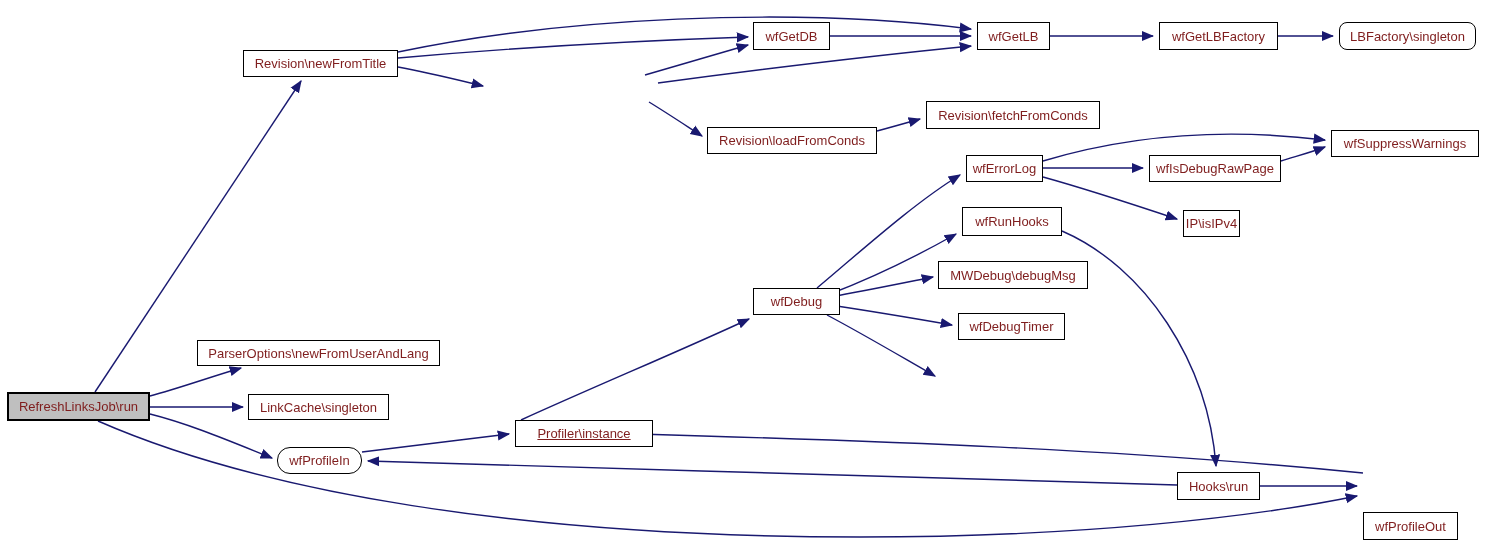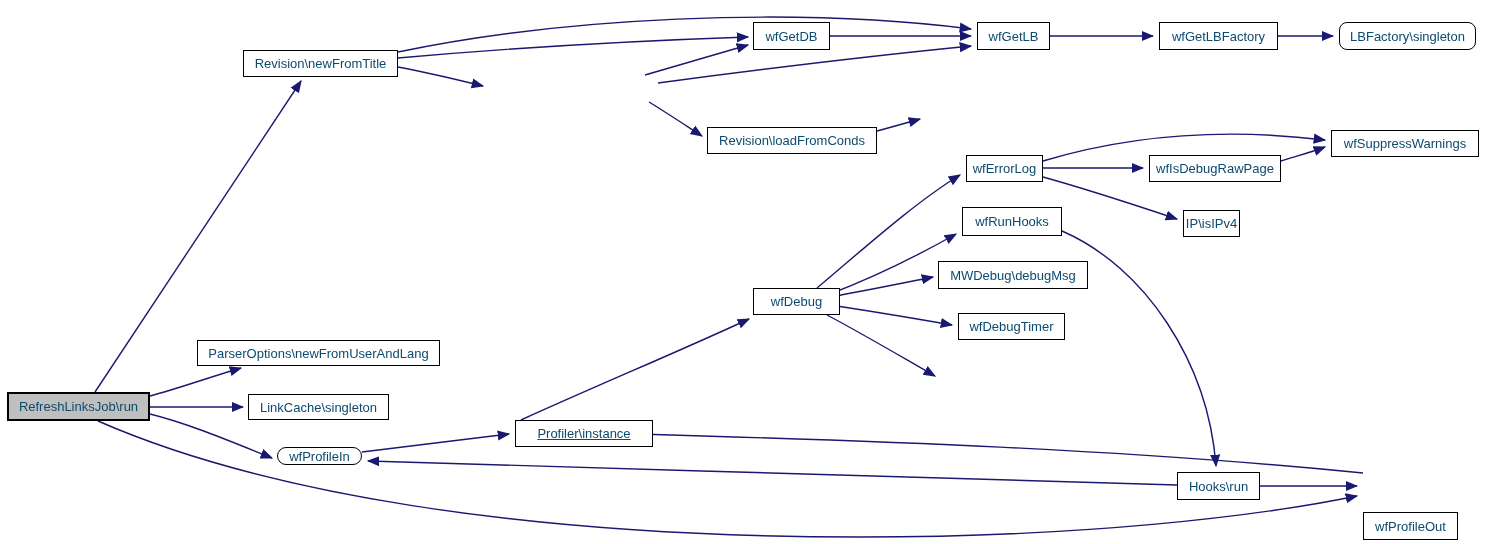--- a/index.html
+++ b/index.html
@@ -1,20 +1,20 @@
 <!DOCTYPE html>
 <html><head>
 <meta charset="utf-8">
 <style>
   html,body{margin:0;padding:0;background:#ffffff;}
   #canvas{position:relative;width:1488px;height:544px;background:#ffffff;overflow:hidden;
           font-family:"Liberation Sans","DejaVu Sans",sans-serif;}
   #edges{position:absolute;left:0;top:0;width:1488px;height:544px;}
   .node{position:absolute;box-sizing:border-box;border:1px solid #000000;background:#ffffff;
-        color:#0c4a6e;display:flex;align-items:center;justify-content:center;
+        color:#7f1d1d;display:flex;align-items:center;justify-content:center;
         font-size:13px;line-height:1;white-space:nowrap;z-index:2;cursor:pointer;}
   .node.root{background:#bfbfbf;border-width:2px;}
   .edge{fill:none;stroke:#191970;stroke-width:1.4px;}
 </style>
 </head>
 <body>
 
 <div id="canvas">
 
   <svg id="edges" width="1488" height="544" viewBox="0 0 1488 544" xmlns="http://www.w3.org/2000/svg">
@@ -52,27 +52,28 @@
     <path class="edge" d="M 521,420 C 598,385 680,351 749,319" marker-end="url(#arrow)"></path>
     <path class="edge" d="M 1363,473 C 1120,449 880,441 638,434" marker-end="url(#arrow)"></path>
     <path class="edge" d="M 1177,485 C 900,477 640,469 368,461" marker-end="url(#arrow)"></path>
     <path class="edge" d="M 1260,486 L 1357,486" marker-end="url(#arrow)"></path>
   </svg>
 
   <div class="node root" style="left:7px;top:392px;width:143px;height:29px;">RefreshLinksJob\run</div>
   <div class="node" style="left:243px;top:50px;width:155px;height:27px;">Revision\newFromTitle</div>
   <div class="node" style="left:197px;top:340px;width:243px;height:26px;">ParserOptions\newFromUserAndLang</div>
   <div class="node" style="left:248px;top:394px;width:141px;height:26px;">LinkCache\singleton</div>
-  <div class="node" style="left:277px;top:447px;width:85px;height:18px;border-radius:13px;">wfProfileIn</div>
+  <div class="node" style="left:277px;top:447px;width:85px;height:27px;border-radius:13px;">wfProfileIn</div>
   <div class="node" style="left:515px;top:420px;width:138px;height:27px;text-decoration:underline;">Profiler\instance</div>
   <div class="node" style="left:707px;top:127px;width:170px;height:27px;">Revision\loadFromConds</div>
   <div class="node" style="left:753px;top:22px;width:77px;height:28px;">wfGetDB</div>
   <div class="node" style="left:977px;top:22px;width:73px;height:28px;">wfGetLB</div>
   <div class="node" style="left:1159px;top:22px;width:119px;height:28px;">wfGetLBFactory</div>
   <div class="node" style="left:1339px;top:22px;width:137px;height:28px;border-radius:8px;">LBFactory\singleton</div>
+  <div class="node" style="left:926px;top:101px;width:174px;height:28px;">Revision\fetchFromConds</div>
   <div class="node" style="left:966px;top:155px;width:77px;height:27px;">wfErrorLog</div>
   <div class="node" style="left:1149px;top:155px;width:132px;height:27px;">wfIsDebugRawPage</div>
   <div class="node" style="left:1331px;top:130px;width:148px;height:27px;">wfSuppressWarnings</div>
   <div class="node" style="left:1183px;top:210px;width:57px;height:27px;">IP\isIPv4</div>
   <div class="node" style="left:962px;top:207px;width:100px;height:29px;">wfRunHooks</div>
   <div class="node" style="left:938px;top:261px;width:150px;height:28px;">MWDebug\debugMsg</div>
   <div class="node" style="left:958px;top:313px;width:107px;height:27px;">wfDebugTimer</div>
   <div class="node" style="left:753px;top:288px;width:87px;height:27px;">wfDebug</div>
   <div class="node" style="left:1177px;top:472px;width:83px;height:28px;">Hooks\run</div>
   <div class="node" style="left:1363px;top:472px;width:95px;height:28px;margin-top:40px;">wfProfileOut</div>

